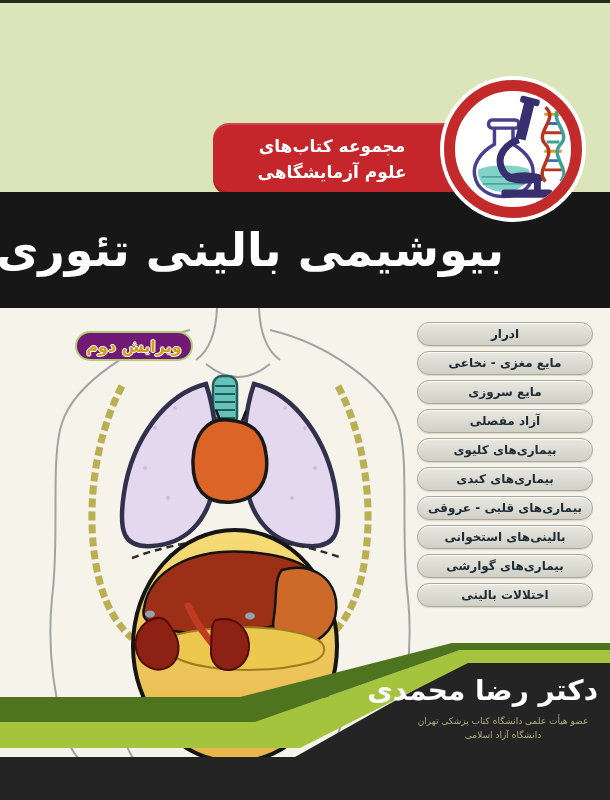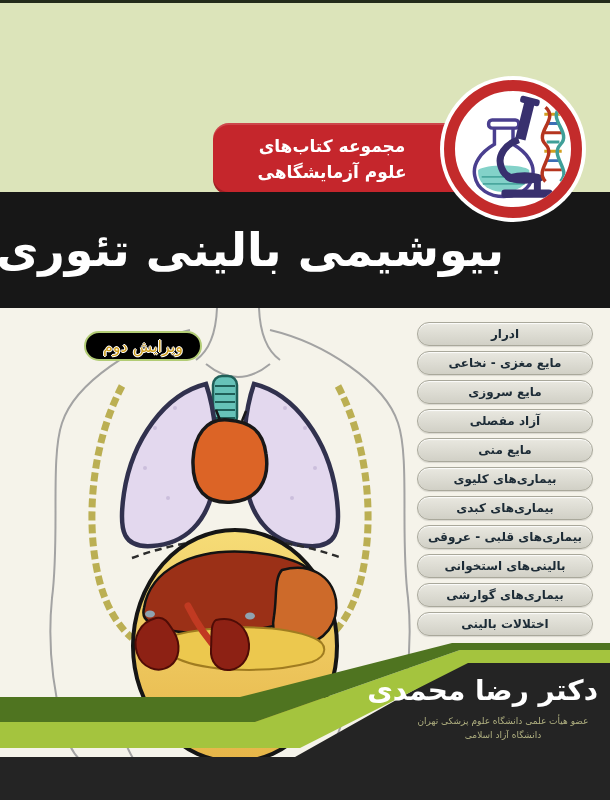--- a/index.html
+++ b/index.html
@@ -27,24 +27,24 @@
 
   
   .title-band { position:absolute; left:0; top:192px; width:610px; height:116px; background:#171717; }
   .book-title { position:absolute; left:8px; top:0; width:440px; height:116px;
                 display:flex; align-items:center; justify-content:center;
                 color:#fff; font-weight:bold; font-size:46px; direction:rtl; white-space:nowrap; }
 
   
   .main-area { position:absolute; left:0; top:308px; width:610px; height:492px; background:#f5f3ea; }
 
-  .edition-badge { position:absolute; left:84px; top:331px; width:118px; height:30px; z-index:3;
-                   background:#000000; border:2px solid #b2cc75; border-radius:15px;
+  .edition-badge { position:absolute; left:75px; top:331px; width:118px; height:30px; z-index:3;
+                   background:#701a75; border:2px solid #b2cc75; border-radius:15px;
                    display:flex; align-items:center; justify-content:center;
-                   color:#cf9e1d; font-weight:normal; font-size:16px; direction:rtl;
+                   color:#cf9e1d; font-weight:bold; font-size:16px; direction:rtl;
                    text-shadow:-1px 0 #fff, 1px 0 #fff, 0 -1px #fff, 0 1px #fff; }
 
   
   .topics { position:absolute; right:17px; top:322px; width:176px; z-index:3; }
   .pill { width:176px; height:24px; margin-bottom:5px; border-radius:12px;
           background:linear-gradient(#e9e8e0, #d1d0c6); border:1px solid #a9a89b;
           box-shadow: inset 0 1px 1px rgba(255,255,255,.9), 0 1px 1px rgba(0,0,0,.12);
           display:flex; align-items:center; justify-content:center; }
   .pill span { color:#1c2b36; font-weight:bold; font-size:12px; direction:rtl; white-space:nowrap; }
 
@@ -190,23 +190,20 @@
       <div class="pill">
         <span>مایع مغزی - نخاعی</span>
       </div>
       <div class="pill">
         <span>مایع سروزی</span>
       </div>
       <div class="pill">
         <span>آزاد مفصلی</span>
       </div>
       <div class="pill">
-        <span>مایع منی</span>
-      </div>
-      <div class="pill">
         <span>بیماری‌های کلیوی</span>
       </div>
       <div class="pill">
         <span>بیماری‌های کبدی</span>
       </div>
       <div class="pill">
         <span>بیماری‌های قلبی - عروقی</span>
       </div>
       <div class="pill">
         <span>بالینی‌های استخوانی</span>
@@ -220,17 +217,17 @@
     </div>
 
   <svg class="bottom-band" width="610" height="160" viewBox="0 0 610 160">
     <polygon points="0,117 295,117 462,23 610,23 610,160 0,160" fill="#242424"></polygon>
     <polygon points="0,82 255,82 460,10 610,10 610,23 468,23 300,108 0,108" fill="#a4c43e"></polygon>
     <polygon points="0,57 240,57 452,3 610,3 610,10 460,10 255,82 0,82" fill="#4f7420"></polygon>
   </svg>
 
   <div class="author-block">
     <div class="author-name">دکتر رضا محمدی</div>
-    <div class="author-aff">عضو هیأت علمی دانشگاه علوم پزشکی تهران</div>
+    <div class="author-aff">عضو هیأت علمی دانشگاه کتاب پزشکی تهران</div>
     <div class="author-aff">دانشگاه آزاد اسلامی</div>
   </div>
 
 </div>
 
 </body></html>

